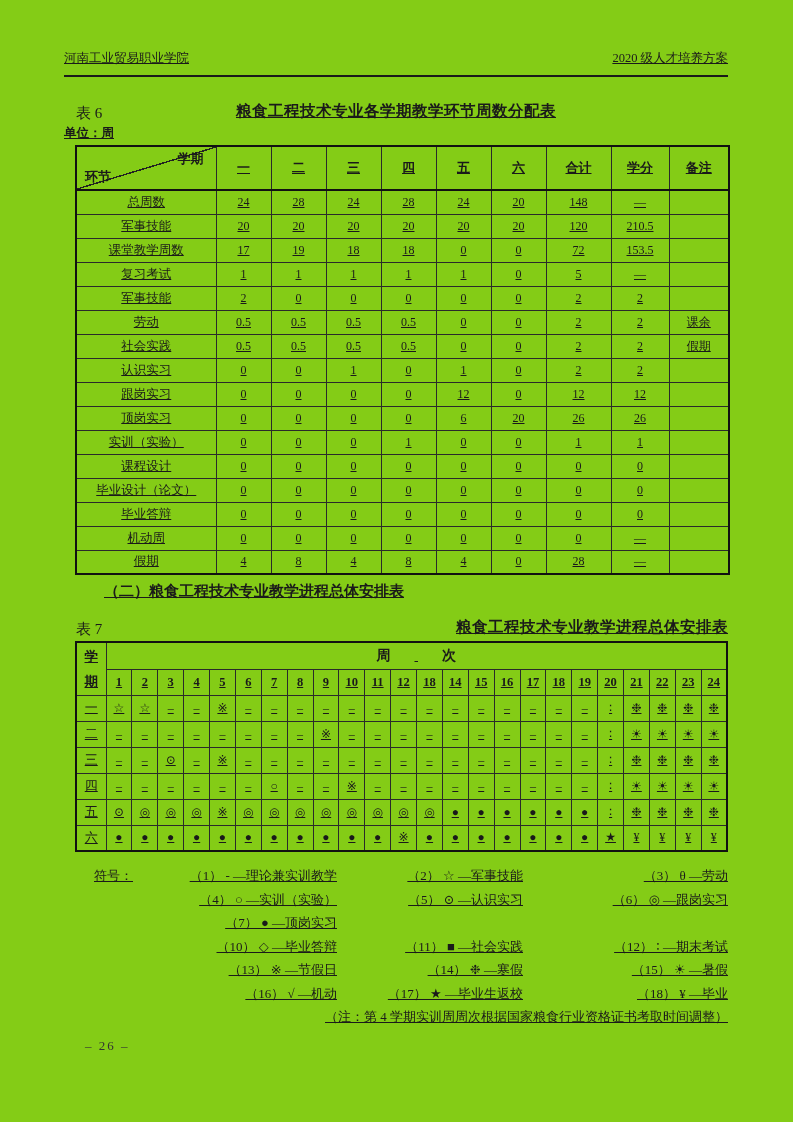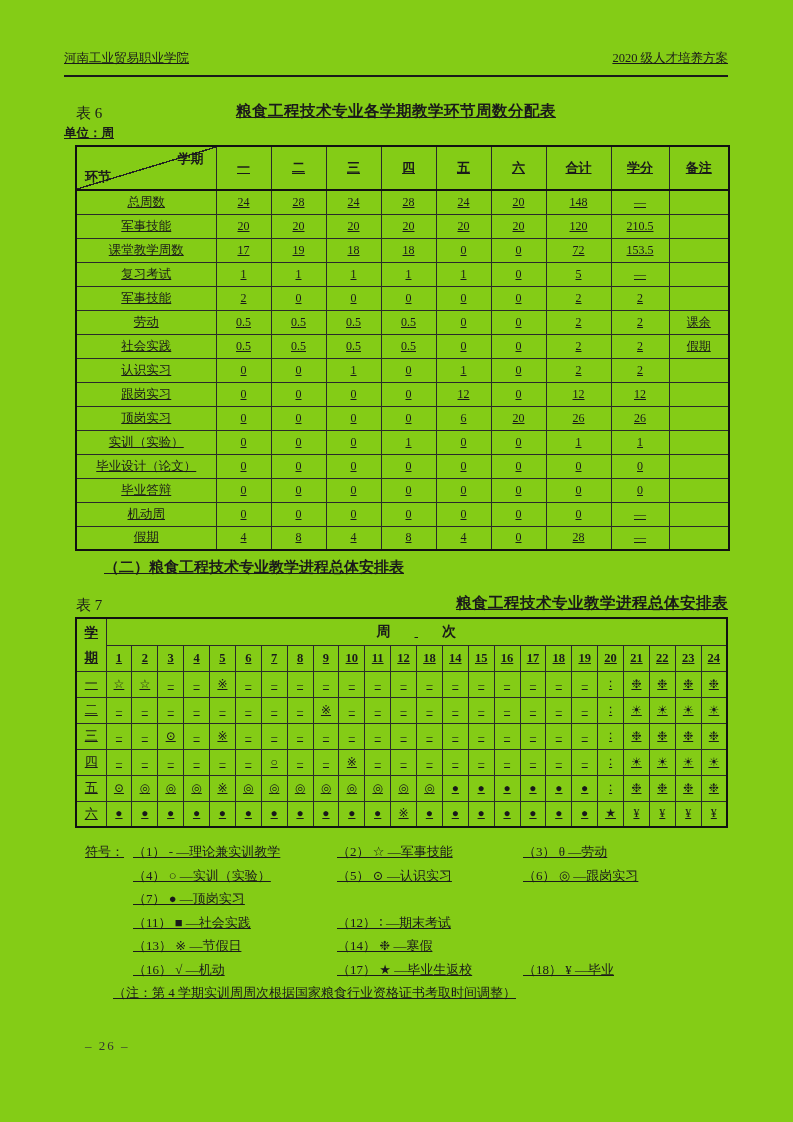--- a/index.html
+++ b/index.html
@@ -29,21 +29,21 @@
   .t7{width:653px;margin-left:11px;margin-top:2px;border:2px solid #111;}
   .t7 th,.t7 td{border:1px solid #2a2a2a;text-align:center;vertical-align:middle;padding:0;overflow:hidden;}
   .t7 th.semhead{width:30px;font-weight:bold;font-size:13.5px;}
   .t7 th.semhead span{display:block;line-height:25px;}
   .t7 th.weekhead{height:27px;font-weight:bold;font-size:14px;}
   .t7 th.weekhead span{display:inline-block;margin:0 24px;}
   .t7 #t7-weeknums th{height:26px;font-weight:bold;font-size:12.5px;}
   .t7 tbody td{height:26px;font-size:12px;}
   .t7 tbody td.sem{font-size:13px;}
 
-  .legend{margin-top:12px;margin-left:21px;font-size:13px;}
+  .legend{margin-top:12px;margin-left:21px;font-size:13px;text-align:right;}
   .lg-row{display:grid;grid-template-columns:48px 204px 186px auto;line-height:23.5px;}
   .lg-note{margin-left:28px;line-height:23.5px;font-size:13px;}
 
   .page-footer{position:absolute;left:85px;top:1038px;font-size:13px;color:#333;letter-spacing:2px;}
 </style>
 </head>
 <body>
 
 <div class="page">
 
@@ -212,20 +212,32 @@
         <tr>
           <td class="rowlabel">实训（实验）</td>
           <td>0</td>
           <td>0</td>
           <td>0</td>
           <td>1</td>
           <td>0</td>
           <td>0</td>
           <td>1</td>
           <td>1</td>
+          <td></td>
+        </tr>
+        <tr>
+          <td class="rowlabel">课程设计</td>
+          <td>0</td>
+          <td>0</td>
+          <td>0</td>
+          <td>0</td>
+          <td>0</td>
+          <td>0</td>
+          <td>0</td>
+          <td>0</td>
           <td></td>
         </tr>
         <tr>
           <td class="rowlabel">毕业设计（论文）</td>
           <td>0</td>
           <td>0</td>
           <td>0</td>
           <td>0</td>
           <td>0</td>
           <td>0</td>
@@ -500,27 +512,29 @@
           <span class="lg-item">（4） ○ —实训（实验）</span>
           <span class="lg-item">（5） ⊙ —认识实习</span>
           <span class="lg-item">（6） ◎ —跟岗实习</span>
         </div>
         <div class="lg-row">
           <span class="lg-prefix"></span>
           <span class="lg-item">（7） ● —顶岗实习</span>
         </div>
         <div class="lg-row">
           <span class="lg-prefix"></span>
+          <span class="lg-item">（10） ◇ —毕业答辩</span>
           <span class="lg-item">（11） ■ —社会实践</span>
           <span class="lg-item">（12） ∶ —期末考试</span>
         </div>
         <div class="lg-row">
           <span class="lg-prefix"></span>
           <span class="lg-item">（13） ※ —节假日</span>
           <span class="lg-item">（14） ❉ —寒假</span>
+          <span class="lg-item">（15） ☀ —暑假</span>
         </div>
         <div class="lg-row">
           <span class="lg-prefix"></span>
           <span class="lg-item">（16） √ —机动</span>
           <span class="lg-item">（17） ★ —毕业生返校</span>
           <span class="lg-item">（18） ¥ —毕业</span>
         </div>
       </div>
     <div class="lg-note">（注：第 4 学期实训周周次根据国家粮食行业资格证书考取时间调整）</div>
   </div>

